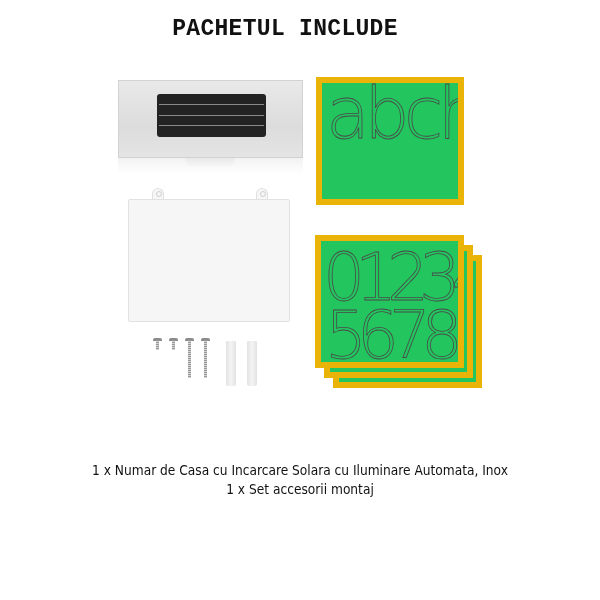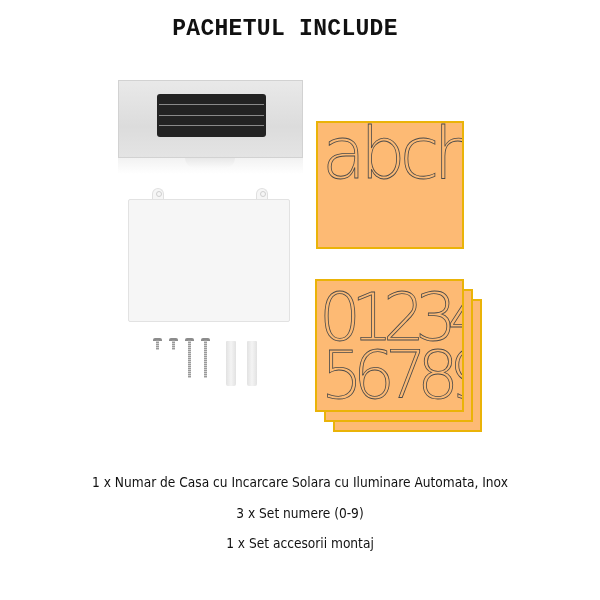--- a/index.html
+++ b/index.html
@@ -6,28 +6,28 @@
   body{width:600px;height:600px;position:relative;overflow:hidden;font-family:"DejaVu Sans","Liberation Sans",sans-serif;}
   .title{position:absolute;left:0;top:16px;width:570px;text-align:center;font-size:23px;font-weight:bold;color:#111;letter-spacing:0.3px;font-family:Liberation Mono, monospace;}
   .lamp{position:absolute;left:118px;top:80px;width:185px;height:78px;background:linear-gradient(180deg,#e9e9e9 0%,#dcdcdc 60%,#e4e4e4 100%);border:1px solid #d2d2d2;box-sizing:border-box;}
   .lamp-shadow{position:absolute;left:118px;top:158px;width:185px;height:16px;background:linear-gradient(180deg,#f2f2f2,#ffffff);}
   .lamp-foot{position:absolute;left:185px;top:158px;width:50px;height:10px;background:linear-gradient(180deg,#e8e8e8,#fafafa);border-radius:0 0 10px 10px;}
   .panel{position:absolute;left:38px;top:13px;width:109px;height:43px;background:#232323;border-radius:3px;}
   .panel .ln{position:absolute;left:2px;right:2px;height:1px;background:#8a8a8a;}
   .plate{position:absolute;left:128px;top:199px;width:162px;height:123px;background:#f6f6f6;border:1px solid #e2e2e2;box-sizing:border-box;border-radius:2px;}
   .tab{position:absolute;top:188px;width:12px;height:13px;background:#f6f6f6;border:1px solid #e0e0e0;border-bottom:none;border-radius:6px 6px 0 0;box-sizing:border-box;}
   .tab::after{content:"";position:absolute;left:3px;top:2px;width:4px;height:4px;border:1px solid #cfcfcf;border-radius:50%;}
-  .sheet{position:absolute;background:#fdba74;border:2px solid #eab308;box-sizing:border-box;overflow:hidden;margin-top:44px;}
+  .sheet{position:absolute;background:#22c55e;border:6px solid #eab308;box-sizing:border-box;overflow:hidden;}
   .glyphs{position:absolute;color:transparent;-webkit-text-stroke:0.8px #4a4a4a;font-family:"DejaVu Sans","Liberation Sans",sans-serif;font-weight:200;line-height:1;white-space:pre;letter-spacing:-6px;}
   .accessories{position:absolute;left:150px;top:330px;width:120px;height:60px;}
   .screw{position:absolute;background:repeating-linear-gradient(180deg,#9a9a9a 0 1px,#d0d0d0 1px 2px);width:3px;}
   .screw-head{position:absolute;height:3px;width:9px;background:#8c8c8c;border-radius:2px 2px 0 0;}
   .dowel{position:absolute;width:10px;height:45px;background:linear-gradient(90deg,#e2e2e2,#f4f4f4,#e2e2e2);border-radius:1px 1px 2px 2px;}
   .caption{position:absolute;left:0;top:461px;width:600px;text-align:center;font-size:13.6px;line-height:18.5px;color:#111;font-family:"DejaVu Sans Condensed","DejaVu Sans",sans-serif;}
-  .caption div{white-space:nowrap;margin-top:12px;}
+  .caption div{white-space:nowrap;}
 </style>
 </head>
 <body>
 
 <div class="title">PACHETUL INCLUDE</div>
 
 <div>
   <div class="lamp-shadow"></div>
   <div class="lamp-foot"></div>
   <div class="lamp">
@@ -64,15 +64,14 @@
 
 <div class="sheet" style="left:333px;top:255px;width:149px;height:133px"></div>
 <div class="sheet" style="left:324px;top:245px;width:149px;height:133px"></div>
 <div class="sheet" style="left:315px;top:235px;width:149px;height:133px">
   <div class="glyphs" style="left:2px;top:4px;font-size:66px;letter-spacing:-10px">01234</div>
   <div class="glyphs" style="left:4px;top:62px;font-size:66px;letter-spacing:-10px">56789</div>
 </div>
 
 <div class="caption">
   <div>1 x Numar de Casa cu Incarcare Solara cu Iluminare Automata, Inox</div>
-  <div>3 x Set numere (0-9)</div>
   <div>1 x Set accesorii montaj</div>
 </div>
 
 </body></html>

